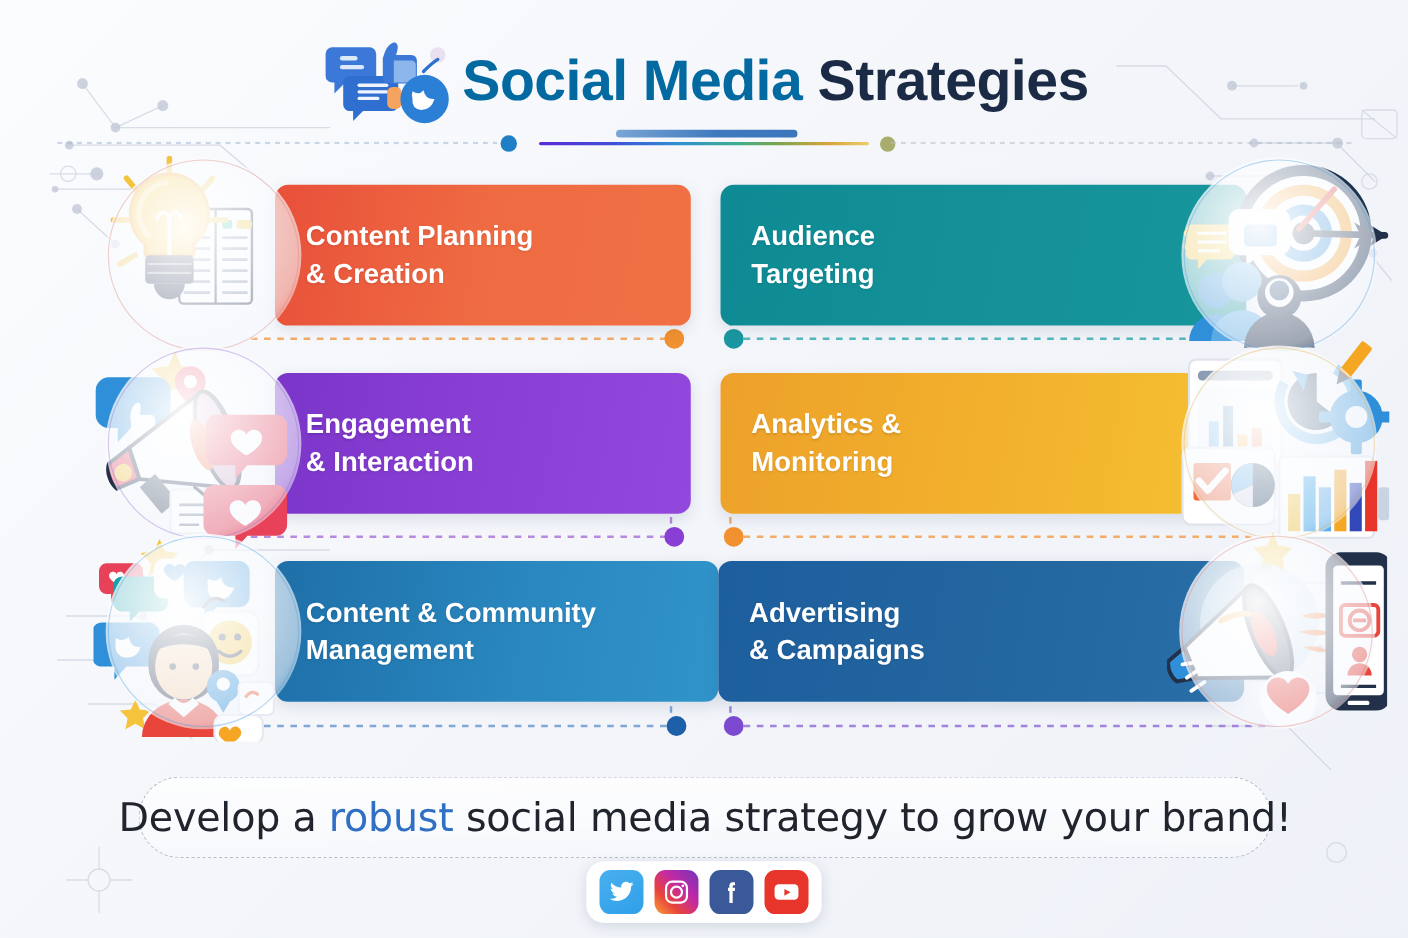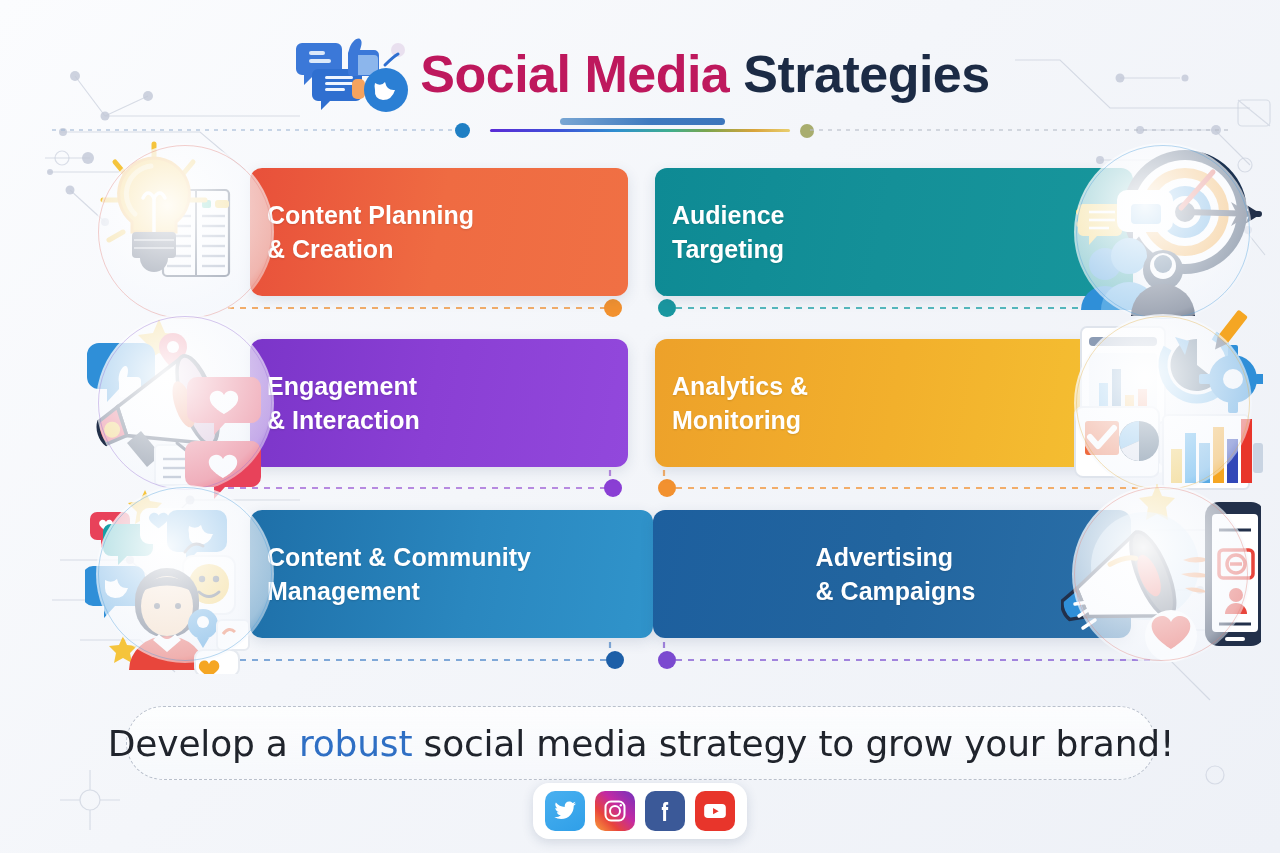--- a/index.html
+++ b/index.html
@@ -39,21 +39,21 @@
     position: relative;
     margin-right: 10px;
     flex: none;
   }
   .page-title {
     font-size: 52px;
     font-weight: bold;
     letter-spacing: -0.5px;
     white-space: nowrap;
   }
-  .title-primary { color: #be185d; }
+  .title-primary { color: #0369a1; }
   .title-secondary { color: #1c2b45; margin-top: 21px; }
 
   
   .divider-wrap {
     position: absolute;
     top: 118px;
     left: 0;
     width: 100%;
     height: 26px;
     z-index: 3;
@@ -132,36 +132,36 @@
   .card-left  { left: 250px;  width: 378px; }
   .card-right { left: 655px;  width: 478px; }
   .row3 .card-left  { left: 250px; width: 403px; }
   .row3 .card-right { left: 653px; width: 478px; }
 
   .card-title {
     color: #ffffff;
     font-size: 25px;
     font-weight: bold;
     line-height: 1.36;
-    padding-left: 17px;
+    padding-left: 28px;
     padding-right: 10px;
     text-shadow: 0 1px 2px rgba(0,0,0,.13);
     white-space: pre-line;
     position: relative;
     z-index: 2;
   }
   .card-right .card-title { }
 
   
   .grad-orange { background: linear-gradient(100deg,#e8503a 0%,#ef6b42 50%,#f07044 100%); }
   .grad-teal   { background: linear-gradient(100deg,#0e8a94 0%,#149098 48%,#17969c 100%); }
   .grad-purple { background: linear-gradient(100deg,#7b35c9 0%,#8a3fd4 48%,#9248dc 100%); }
   .grad-amber  { background: linear-gradient(100deg,#eda12a 0%,#f2b02c 50%,#f5c132 100%); }
   .grad-blue   { background: linear-gradient(100deg,#1e6fa8 0%,#2a87bf 55%,#3094cb 100%); }
-  .grad-navy   { background: linear-gradient(100deg,#1d5f9e 0%,#22659f 50%,#2a6fa8 100%); justify-content: center; }
+  .grad-navy   { background: linear-gradient(100deg,#1d5f9e 0%,#22659f 50%,#2a6fa8 100%); }
 
   
   .illus {
     position: absolute;
     top: 50%;
     transform: translateY(-50%);
     width: 200px;
     height: 200px;
     z-index: 3;
     pointer-events: none;

